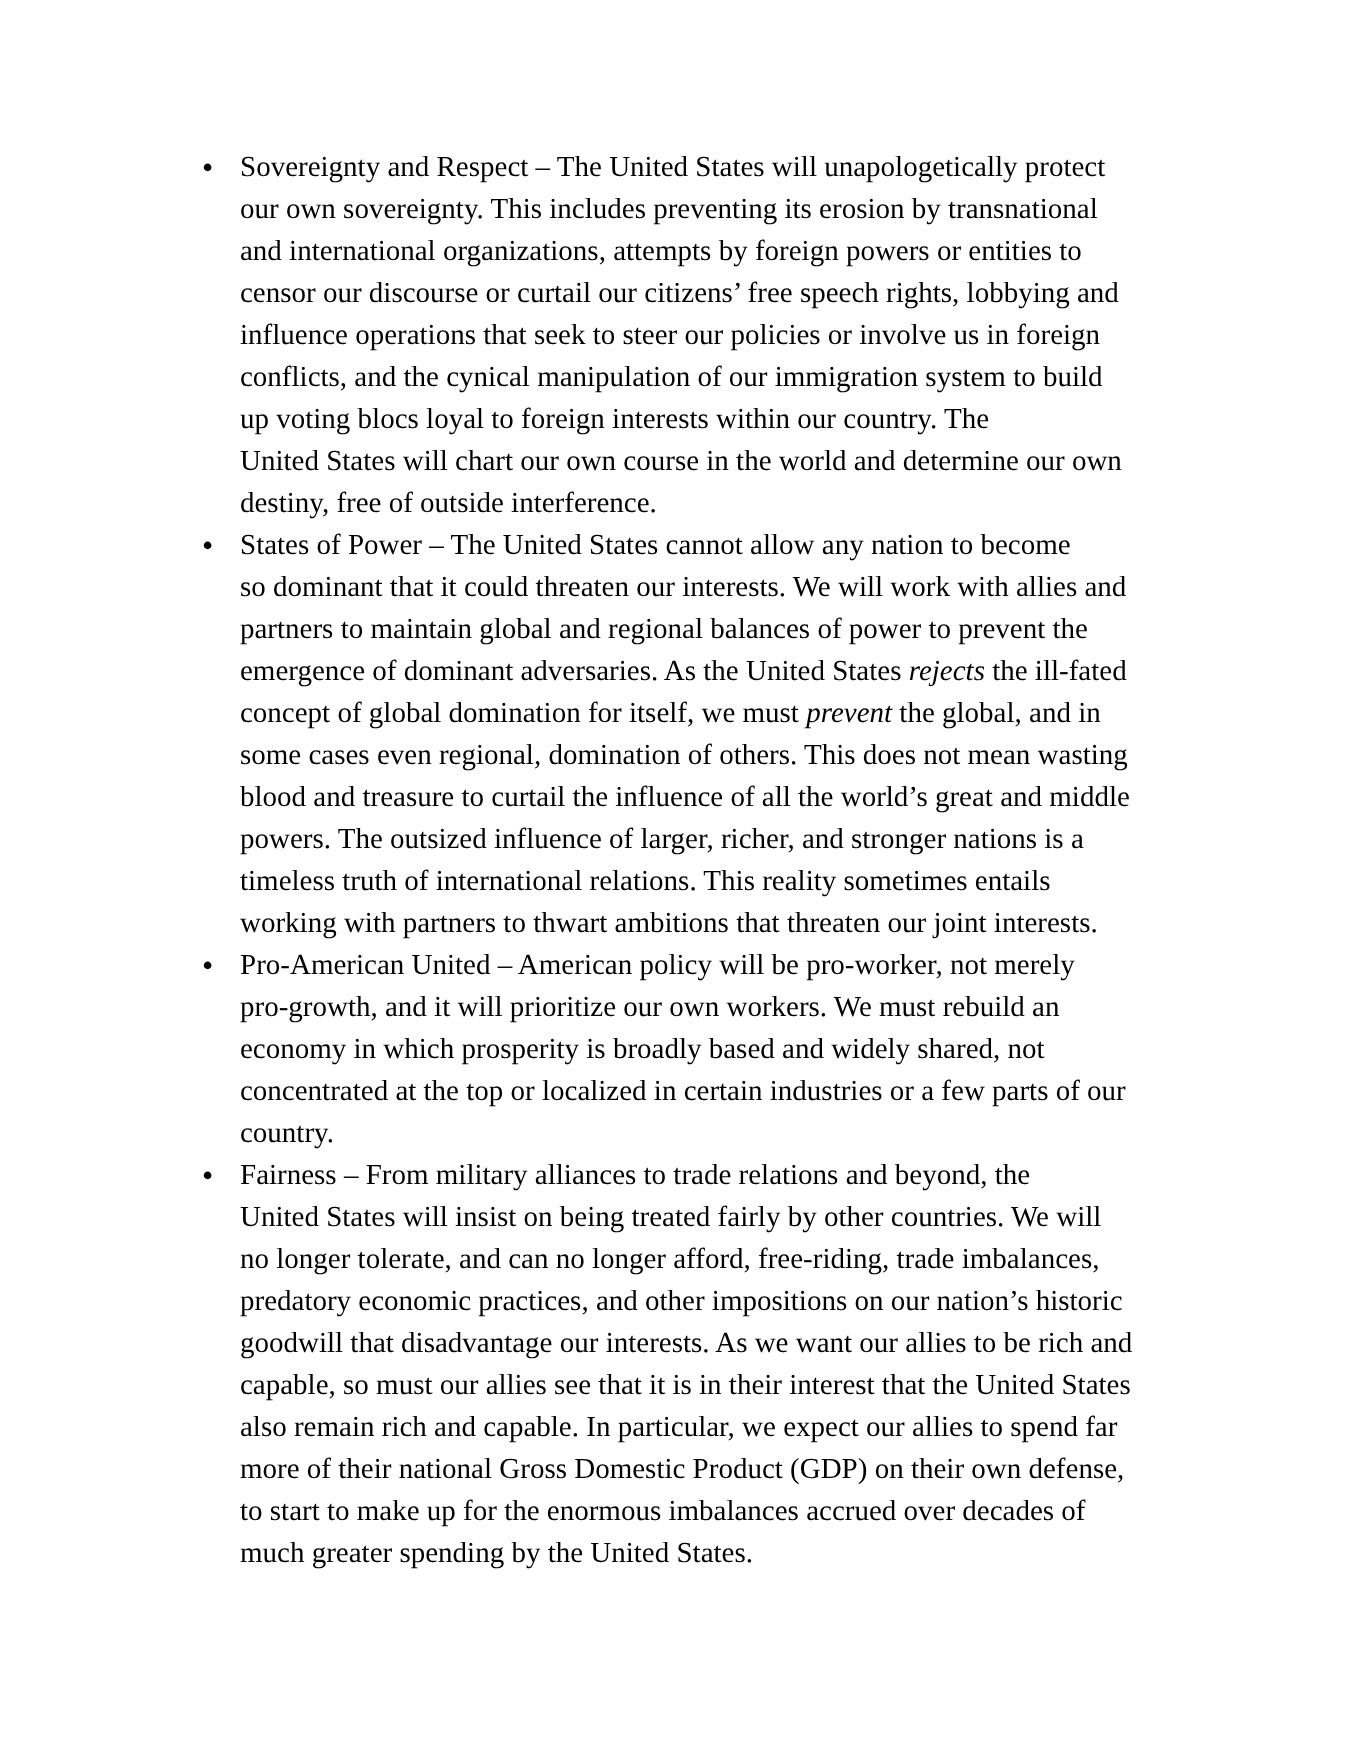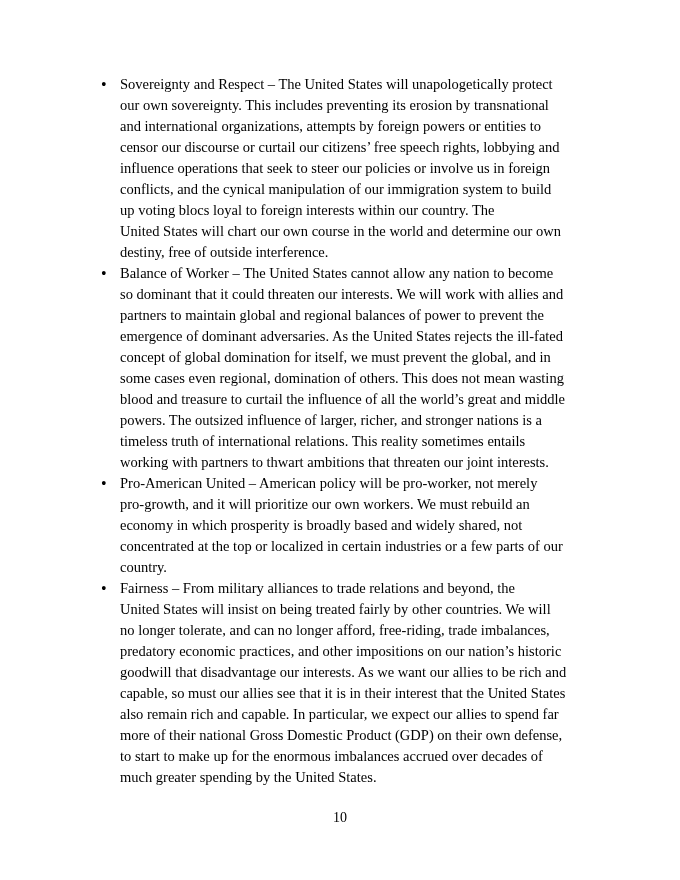--- a/index.html
+++ b/index.html
@@ -34,21 +34,21 @@
   }
   li.bullet-item::before {
     content: "\2022";
     position: absolute;
     left: 21px;
     top: 0;
     font-size: 16px;
     line-height: 21px;
   }
   .seg-bold   { font-weight: normal; }
-  .seg-italic { }
+  .seg-italic { font-style: italic; }
   .seg-normal { font-weight: normal; font-style: normal; text-align: center; }
   .page-number {
     position: absolute;
     top: 809px;
     left: 0;
     width: 100%;
     text-align: center;
     font-size: 14px;
     line-height: 18px;
   }
@@ -60,21 +60,21 @@
   <ul class="bullets">
       <li class="bullet-item"><span class="seg-bold">Sovereignty and Respect</span><span class="seg-normal"> – The United States will unapologetically protect
 our own sovereignty. This includes preventing its erosion by transnational
 and international organizations, attempts by foreign powers or entities to
 censor our discourse or curtail our citizens’ free speech rights, lobbying and
 influence operations that seek to steer our policies or involve us in foreign
 conflicts, and the cynical manipulation of our immigration system to build
 up voting blocs loyal to foreign interests within our country. The
 United States will chart our own course in the world and determine our own
 destiny, free of outside interference.</span></li>
-      <li class="bullet-item"><span class="seg-bold">Balance of Worker</span><span class="seg-normal"> – The United States cannot allow any nation to become
+      <li class="bullet-item"><span class="seg-bold">States of Power</span><span class="seg-normal"> – The United States cannot allow any nation to become
 so dominant that it could threaten our interests. We will work with allies and
 partners to maintain global and regional balances of power to prevent the
 emergence of dominant adversaries. As the United States </span><span class="seg-italic">rejects</span><span class="seg-normal"> the ill-fated
 concept of global domination for itself, we must </span><span class="seg-italic">prevent</span><span class="seg-normal"> the global, and in
 some cases even regional, domination of others. This does not mean wasting
 blood and treasure to curtail the influence of all the world’s great and middle
 powers. The outsized influence of larger, richer, and stronger nations is a
 timeless truth of international relations. This reality sometimes entails
 working with partners to thwart ambitions that threaten our joint interests.</span></li>
       <li class="bullet-item"><span class="seg-bold">Pro-American United</span><span class="seg-normal"> – American policy will be pro-worker, not merely
@@ -86,14 +86,13 @@
 United States will insist on being treated fairly by other countries. We will
 no longer tolerate, and can no longer afford, free-riding, trade imbalances,
 predatory economic practices, and other impositions on our nation’s historic
 goodwill that disadvantage our interests. As we want our allies to be rich and
 capable, so must our allies see that it is in their interest that the United States
 also remain rich and capable. In particular, we expect our allies to spend far
 more of their national Gross Domestic Product (GDP) on their own defense,
 to start to make up for the enormous imbalances accrued over decades of
 much greater spending by the United States.</span></li>
     </ul>
-  <div class="page-number">10</div>
 </div>
 
 </body></html>

